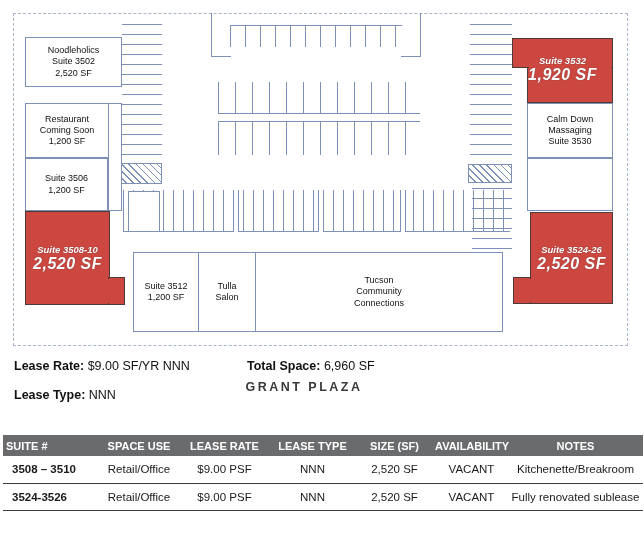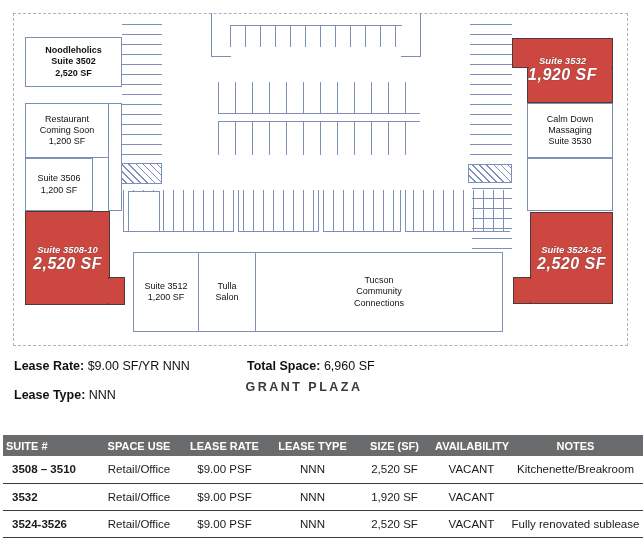--- a/index.html
+++ b/index.html
@@ -58,32 +58,32 @@
 <div class="abs ticks17" style="left:218px; top:82px; width:202px; height:32px;"></div>
 <div class="abs band" style="left:218px; top:113px; width:202px; height:9px;"></div>
 <div class="abs ticks17" style="left:218px; top:121px; width:202px; height:34px;"></div>
 
 <div class="abs ticks10" style="left:123px; top:190px; width:387px; height:42px;"></div>
 <div class="abs bay" style="left:128px; top:191px; width:32px; height:41px;"></div>
 <div class="abs divider" style="left:233px; top:190px; width:6px; height:42px;"></div>
 <div class="abs divider" style="left:318px; top:190px; width:6px; height:42px;"></div>
 <div class="abs divider" style="left:400px; top:190px; width:6px; height:42px;"></div>
 
-<div class="abs box" style="left:25px; top:37px; width:97px; height:50px;font-weight:bold;">
+<div class="abs box" style="left:25px; top:37px; width:97px; height:50px;">
   <span>Noodleholics</span>
   <span>Suite 3502</span>
   <span>2,520 SF</span>
 </div>
 <div class="abs box" style="left:108px; top:103px; width:14px; height:108px;"></div>
 <div class="abs box" style="left:25px; top:103px; width:84px; height:55px;">
   <span>Restaurant</span>
   <span>Coming Soon</span>
   <span>1,200 SF</span>
 </div>
-<div class="abs box" style="left:25px; top:158px; width:68px; height:53px;">
+<div class="abs box" style="left:25px; top:158px; width:83px; height:53px;">
   <span>Suite 3506</span>
   <span>1,200 SF</span>
 </div>
 
 <div class="abs red-rect" style="left:25px; top:211px; width:85px; height:94px;"></div>
 <div class="abs red-rect" style="left:108px; top:277px; width:17px; height:28px;"></div>
 <div class="abs red-patch" style="left:106px; top:279px; width:5px; height:24px;"></div>
 <div class="abs red-label" style="left:25px; top:211px; width:85px; height:94px;">
   <span class="nm">Suite 3508-10</span>
   <span class="sz">2,520 SF</span>
@@ -166,29 +166,20 @@
     <tr>
       <td>3508 – 3510</td>
       <td>Retail/Office</td>
       <td>$9.00 PSF</td>
       <td>NNN</td>
       <td>2,520 SF</td>
       <td>VACANT</td>
       <td>Kitchenette/Breakroom</td>
     </tr>
     <tr>
-      <td>3532</td>
-      <td>Retail/Office</td>
-      <td>$9.00 PSF</td>
-      <td>NNN</td>
-      <td>1,920 SF</td>
-      <td>VACANT</td>
-      <td></td>
-    </tr>
-    <tr>
       <td>3524-3526</td>
       <td>Retail/Office</td>
       <td>$9.00 PSF</td>
       <td>NNN</td>
       <td>2,520 SF</td>
       <td>VACANT</td>
       <td>Fully renovated sublease</td>
     </tr>
   </tbody>
 </table>

